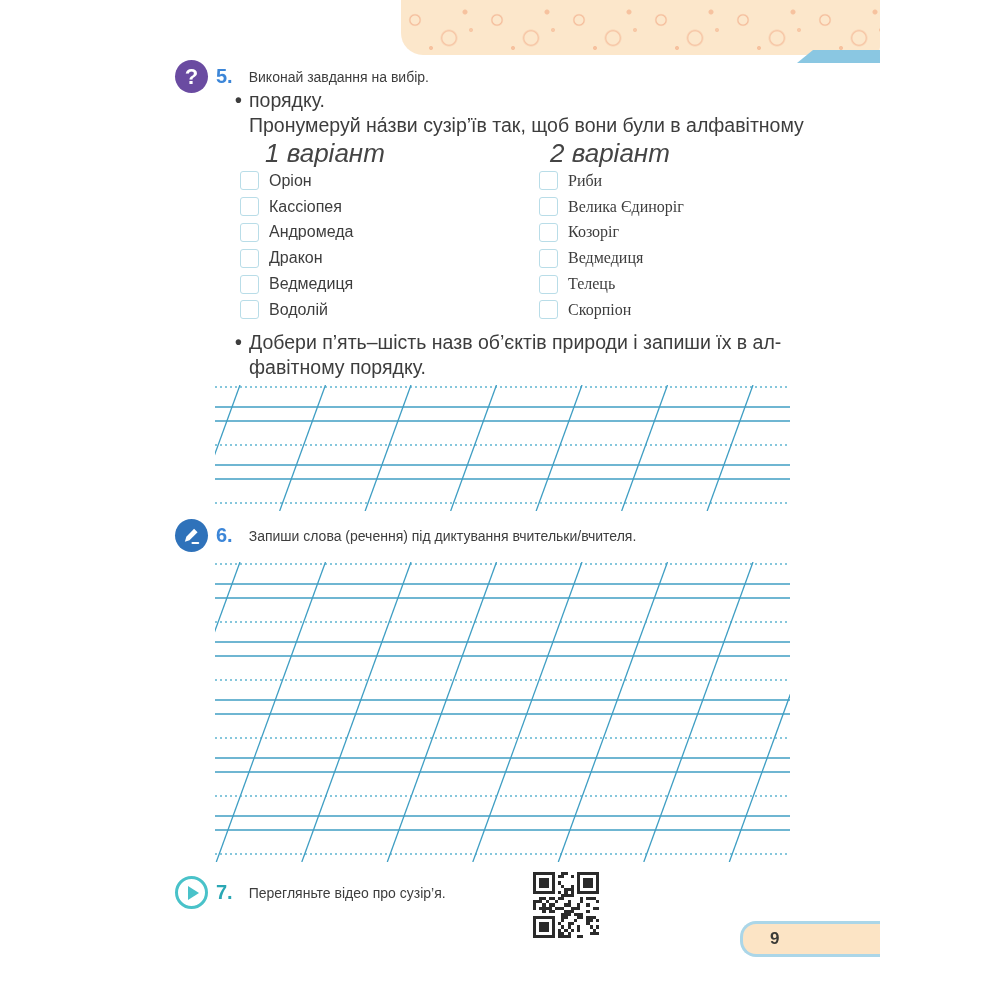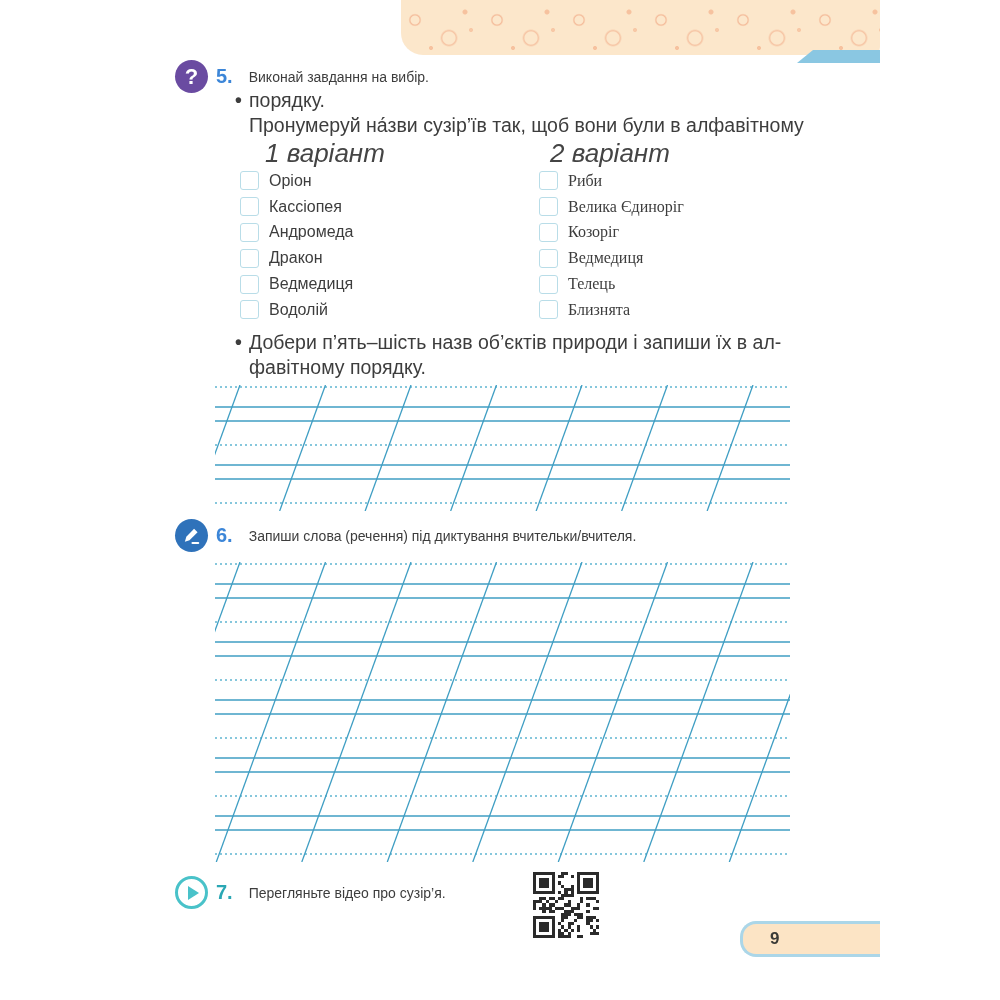--- a/index.html
+++ b/index.html
@@ -122,21 +122,21 @@
     <div class="check-row">
         <div class="checkbox"></div>
         <span class="check-label">Ведмедиця</span>
       </div>
     <div class="check-row">
         <div class="checkbox"></div>
         <span class="check-label">Телець</span>
       </div>
     <div class="check-row">
         <div class="checkbox"></div>
-        <span class="check-label">Близнята</span>
+        <span class="check-label">Скорпіон</span>
       </div>
   </div>
 
   <div class="bullet" style="left:235px;top:330px;">
     <span class="dot">•</span>
     <div class="lines">
       <div>Добери п’ять–шість назв об’єктів природи і запиши їх в ал-</div>
       <div>фавітному порядку.</div>
     </div>
   </div>

